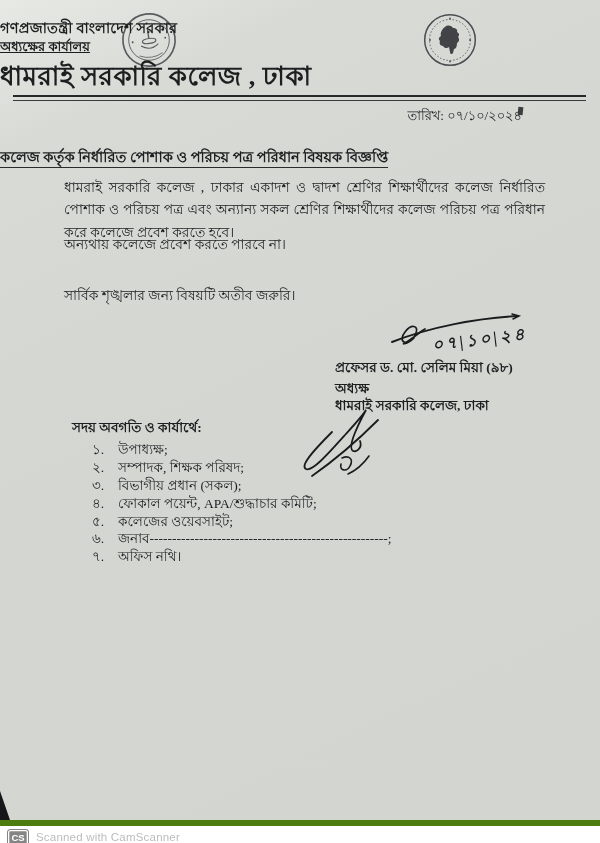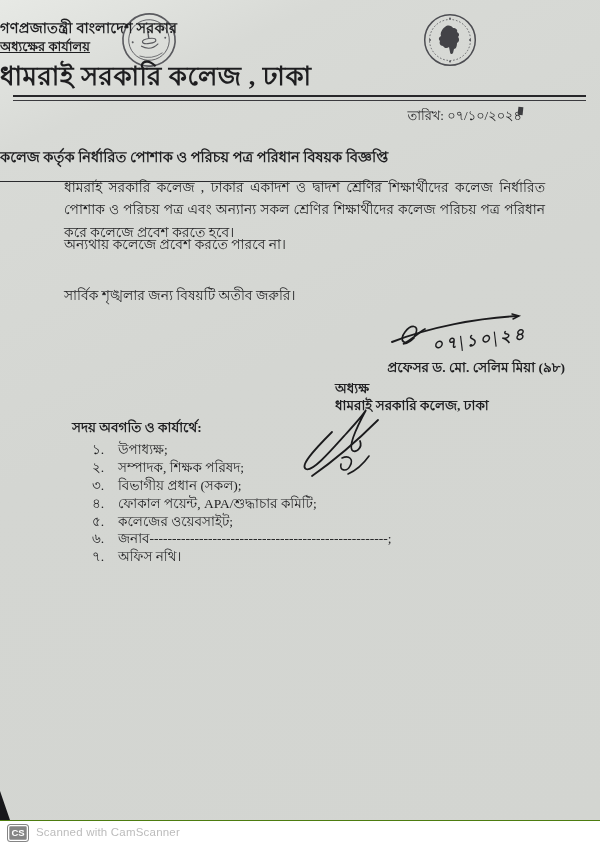--- a/index.html
+++ b/index.html
@@ -25,52 +25,52 @@
     border-top:2.6px solid #27272a; border-bottom:1.2px solid #3a3a3e;
   }
   .seal { position:absolute; }
   .seal-left { left:120px; top:11px; width:58px; height:58px; transform:rotate(-8deg); opacity:.85; }
   .seal-right { left:422px; top:12px; width:56px; height:56px; opacity:.9; }
 
   .date-line { position:absolute; right:78px; top:106px; font-size:13px; }
   .edge-mark { position:absolute; left:518px; top:107px; width:5px; height:8px; background:#3d3d40; transform:rotate(6deg); }
 
   .subject { top:146px; font-size:14.5px; font-weight:700; }
-  .subject span { border-bottom:1.4px solid #2a2a2d; padding-bottom:16px; }
+  .subject span { border-bottom:1.4px solid #2a2a2d; padding-bottom:2px; }
 
   .para { position:absolute; left:64px; width:481px; font-size:13.8px; line-height:1.62; text-align:justify; }
   .para1 { top:177px; }
   .para2 { top:234px; }
   .para3 { top:285px; }
 
   
   .sig1 { position:absolute; left:382px; top:310px; width:140px; height:46px; }
   .sig-date {
     position:absolute; left:432px; top:327px; font-size:16.5px; font-weight:700;
     font-style:italic; letter-spacing:3px; transform:rotate(-7deg); color:#1b1b1d;
   }
-  .sig-name { position:absolute; left:335px; top:357px; width:230px; text-align:right; font-weight:700; font-size:13.5px; }
+  .sig-name { position:absolute; left:335px; top:357px; width:230px; text-align:left; font-weight:700; font-size:13.5px; }
   .sig-role { position:absolute; left:335px; top:378px; width:230px; text-align:left; font-size:13.5px; font-weight:600; }
   .sig-inst { position:absolute; left:335px; top:395px; width:230px; text-align:left; font-size:13.5px; font-weight:700; }
   .sig2 { position:absolute; left:298px; top:402px; width:115px; height:80px; }
 
   
   .dist-head { position:absolute; left:72px; top:417px; font-size:13.5px; font-weight:600; }
   .dist-list { position:absolute; left:92px; top:439px; width:460px; }
   .dist-row { display:flex; gap:10px; height:17.9px; font-size:13.5px; align-items:flex-start; white-space:nowrap; overflow:hidden; }
   .dist-no { min-width:16px; }
 
   
   .corner-artifact {
     position:absolute; left:0; top:791px; width:10px; height:29px;
     background:#17171a; clip-path:polygon(0 0,0 100%,100% 100%);
   }
   .footer-bar {
     position:absolute; left:0; top:820px; width:600px; height:23px;
-    background:#ffffff; border-top:1px solid #4d7c0f;
+    background:#ffffff; border-top:6px solid #4d7c0f;
     font-family:"Liberation Sans","DejaVu Sans",sans-serif;
   }
   .cs-badge {
     position:absolute; left:8px; top:3.5px; width:20px; height:16px;
     background:#858585; color:#fff; border-radius:2.5px;
     box-shadow:inset 0 0 0 1.3px #ffffff, 0 0 0 1px #858585;
     font-size:9.5px; font-weight:700; display:flex; align-items:center; justify-content:center;
   }
   .watermark { position:absolute; left:36px; top:5px; font-size:11.5px; color:#bcbcbc; letter-spacing:.2px; }
 </style>

